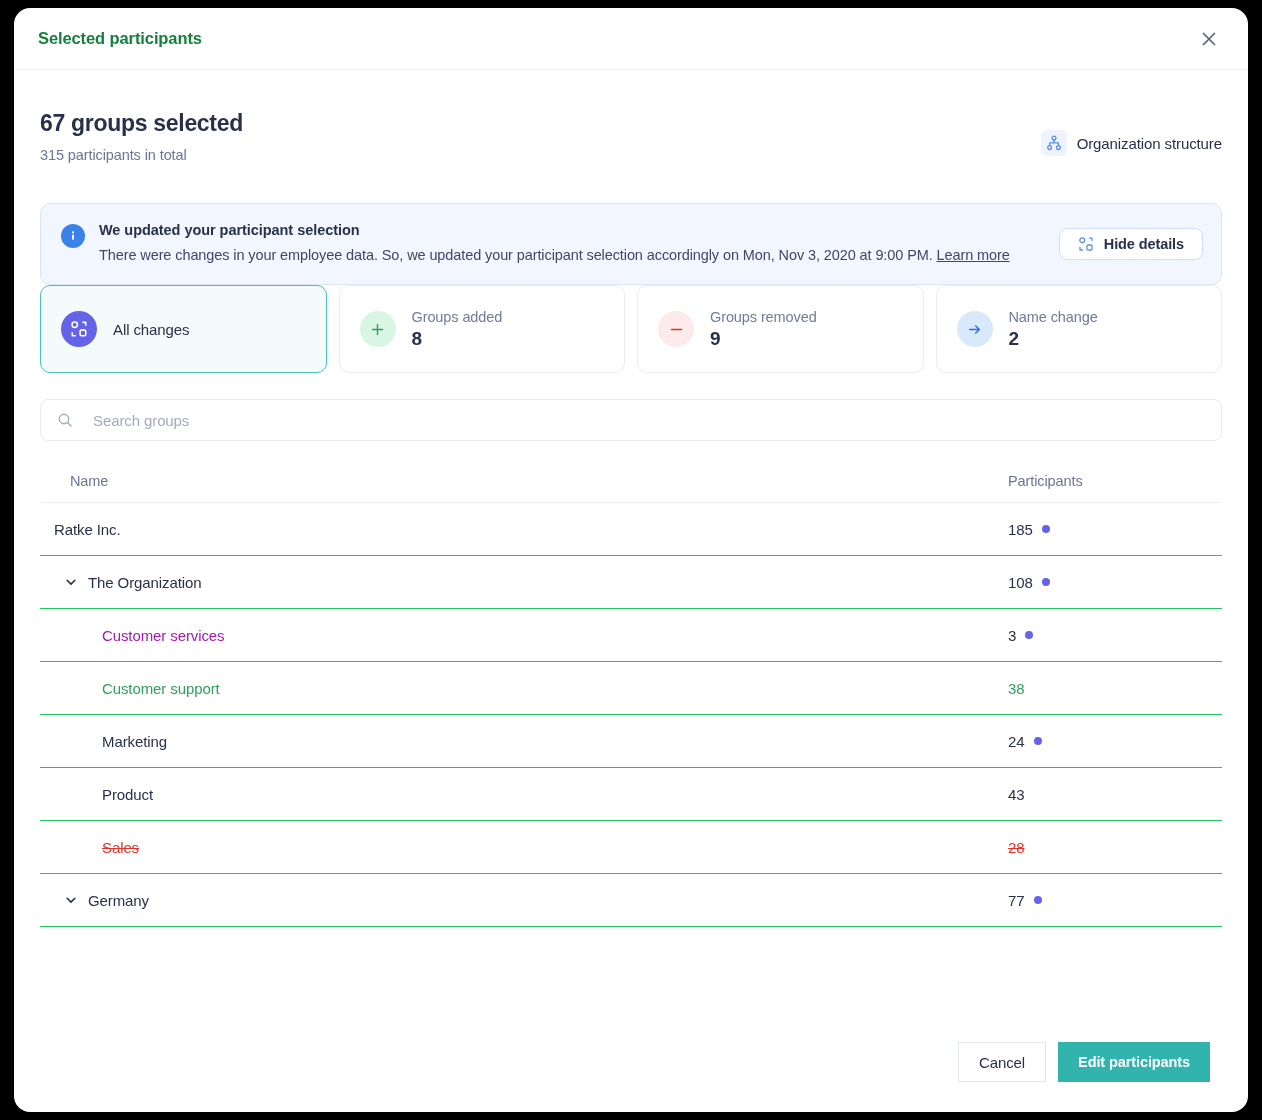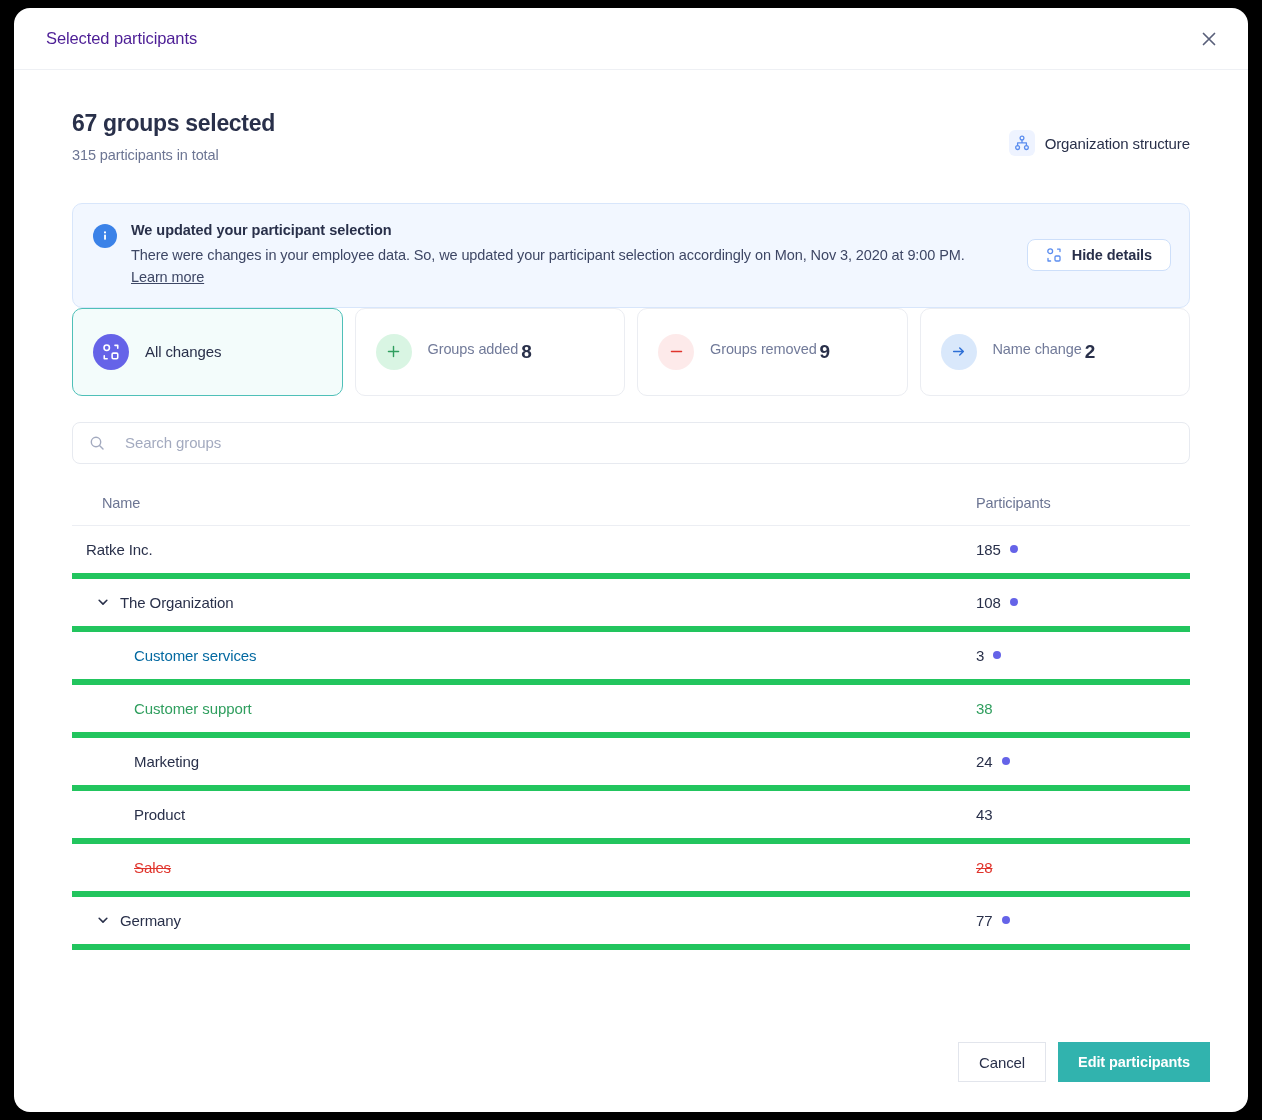--- a/index.html
+++ b/index.html
@@ -29,37 +29,36 @@
   .titlebar {
     height: 62px;
     flex: 0 0 62px;
     border-bottom: 1px solid #eef0f4;
     display: flex;
     align-items: center;
     padding: 0 24px 0 24px;
   }
   .titlebar-title {
     font-size: 16.5px;
-    font-weight: 400;
-    color: #4c1d95;
-    letter-spacing: -0.1px;
-    margin-left: 8px;
+    font-weight: 700;
+    color: #15803d;
+    letter-spacing: -0.1px;
   }
   .close-btn {
     margin-left: auto;
     width: 30px; height: 30px;
     display: flex; align-items: center; justify-content: center;
     cursor: pointer;
   }
   .close-btn svg { display: block; }
 
   
   .body {
     flex: 1 1 auto;
-    padding: 0 58px;
+    padding: 0 26px;
     overflow: hidden;
   }
 
   .head-row {
     display: flex;
     align-items: flex-start;
     padding-top: 40px;
   }
   .head-left { flex: 1 1 auto; }
   .head-title {
@@ -178,21 +177,21 @@
   .card-ico {
     flex: 0 0 36px;
     width: 36px; height: 36px;
     border-radius: 50%;
     display: flex; align-items: center; justify-content: center;
   }
   .ico-purple { background: #6563e8; }
   .ico-green  { background: #d9f5e3; }
   .ico-red    { background: #fdeaea; }
   .ico-blue   { background: #d9e8fb; }
-  .card-txt { display: flex; flex-direction: row; gap: 3px; }
+  .card-txt { display: flex; flex-direction: column; gap: 3px; }
   .card-label {
     font-size: 14.5px;
     color: #717a99;
     letter-spacing: -0.1px;
   }
   .card-value {
     font-size: 19px;
     font-weight: 700;
     color: #29304a;
     letter-spacing: -0.2px;
@@ -245,21 +244,21 @@
   .th-part {
     flex: 0 0 200px;
     font-size: 14.5px;
     color: #6c7593;
     letter-spacing: -0.1px;
   }
   .trow {
     display: flex;
     align-items: center;
     height: 53px;
-    border-bottom: 6px solid #22c55e;
+    border-bottom: 1px solid #22c55e;
     padding: 0 14px;
     cursor: pointer;
   }
   .cell-name {
     flex: 1 1 auto;
     display: flex;
     align-items: center;
     gap: 10px;
     font-size: 15px;
     color: #29304a;
@@ -271,21 +270,21 @@
     align-items: center;
     gap: 9px;
     font-size: 15px;
     color: #29304a;
     letter-spacing: -0.1px;
   }
   .chev { width: 14px; height: 14px; flex: 0 0 14px; display:block; }
   .indent-0 { padding-left: 0; }
   .indent-1 { padding-left: 10px; }
   .indent-2 { padding-left: 48px; }
-  .name-blue  { color: #0369a1; }
+  .name-blue  { color: #a21caf; }
   .name-green { color: #2f9e5e; }
   .name-red   { color: #e0342c; text-decoration: line-through; }
   .val-green  { color: #2f9e5e; }
   .val-red    { color: #e0342c; text-decoration: line-through; }
   .dot {
     width: 8px; height: 8px;
     border-radius: 50%;
     background: #6563e8;
     flex: 0 0 8px;
   }

